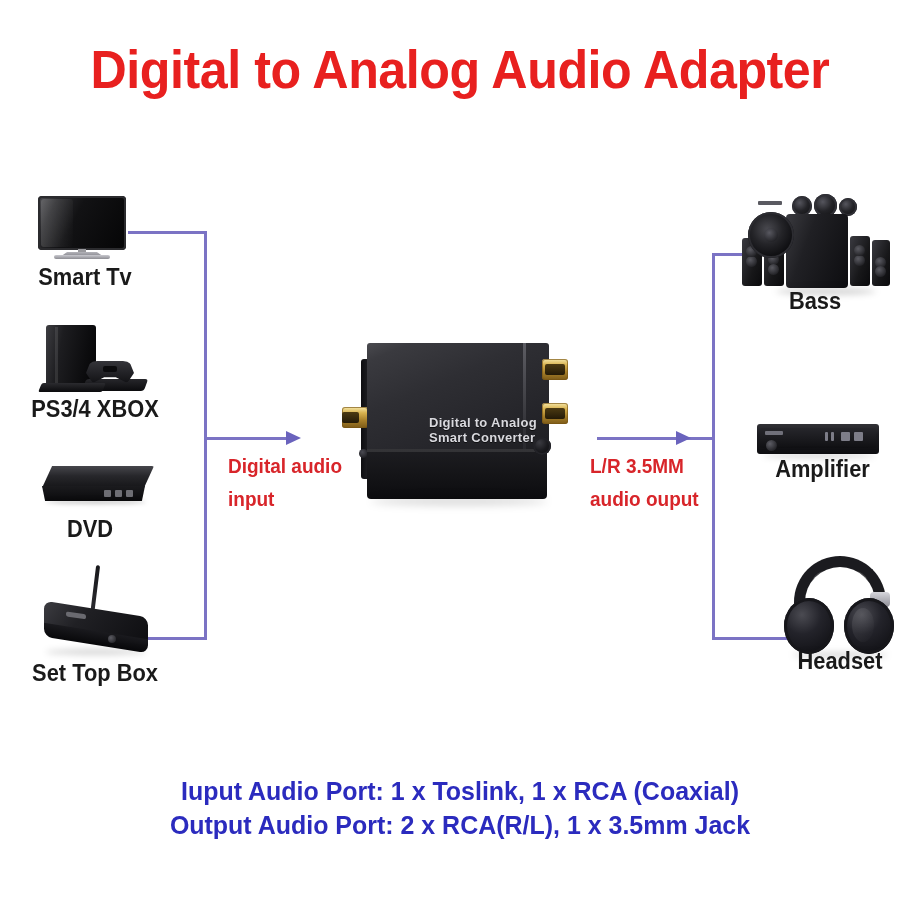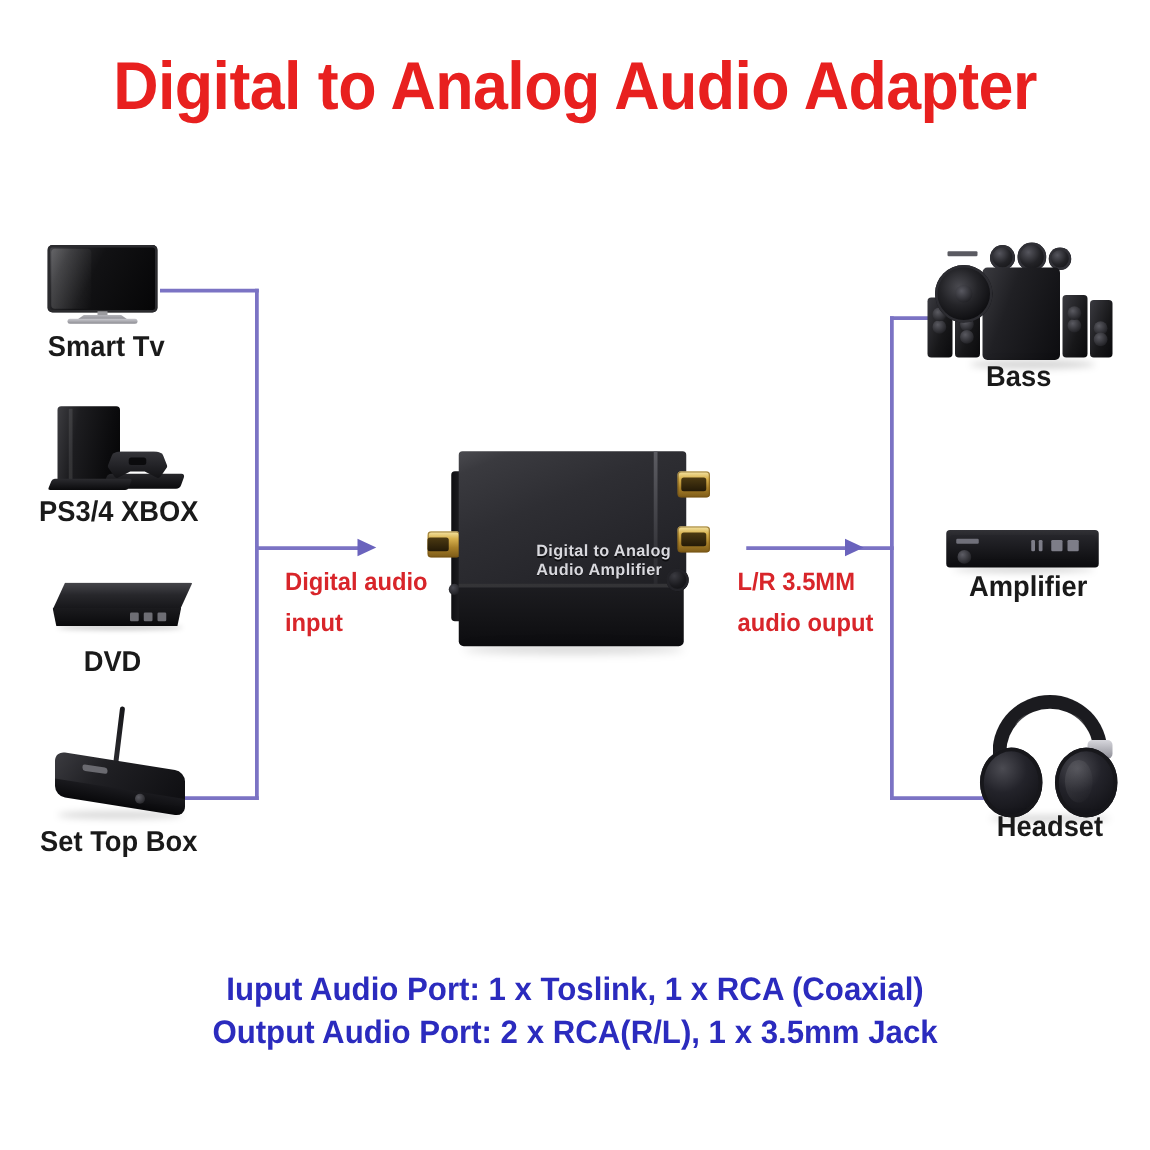--- a/index.html
+++ b/index.html
@@ -241,34 +241,34 @@
     <div class="stb-led"></div>
     <div class="stb-shadow"></div>
   </div>
   <div class="dev-label" style="left:0px;top:660px;width:190px;">Set Top Box</div>
 
   <div class="callout" style="left:228px;top:450px;">
     <div>Digital audio</div>
     <div>input</div>
   </div>
 
-  <div class="cvt" style="left:355px;top:355px;width:200px;height:170px;">
+  <div class="cvt" style="left:355px;top:337px;width:200px;height:170px;">
     <div class="cvt-left-edge"></div>
     <div class="rca left" style="left:-13px;top:70px;"></div>
     <div class="side-btn" style="left:4px;top:112px;"></div>
     <div class="cvt-right-edge"></div>
     <div class="cvt-top"></div>
     <div class="cvt-seam"></div>
     <div class="cvt-front"></div>
     <div class="rca" style="left:187px;top:22px;"></div>
     <div class="rca" style="left:187px;top:66px;"></div>
     <div class="jack" style="left:178px;top:100px;"></div>
     <div class="cvt-label">
       <div>Digital to Analog</div>
-      <div>Audio Amplifier</div>
+      <div>Smart Converter</div>
     </div>
     <div class="cvt-shadow"></div>
   </div>
 
   <div class="callout" style="left:590px;top:450px;">
     <div>L/R 3.5MM</div>
     <div>audio ouput</div>
   </div>
 
   <div class="icon" style="left:740px;top:196px;width:150px;height:100px;">

